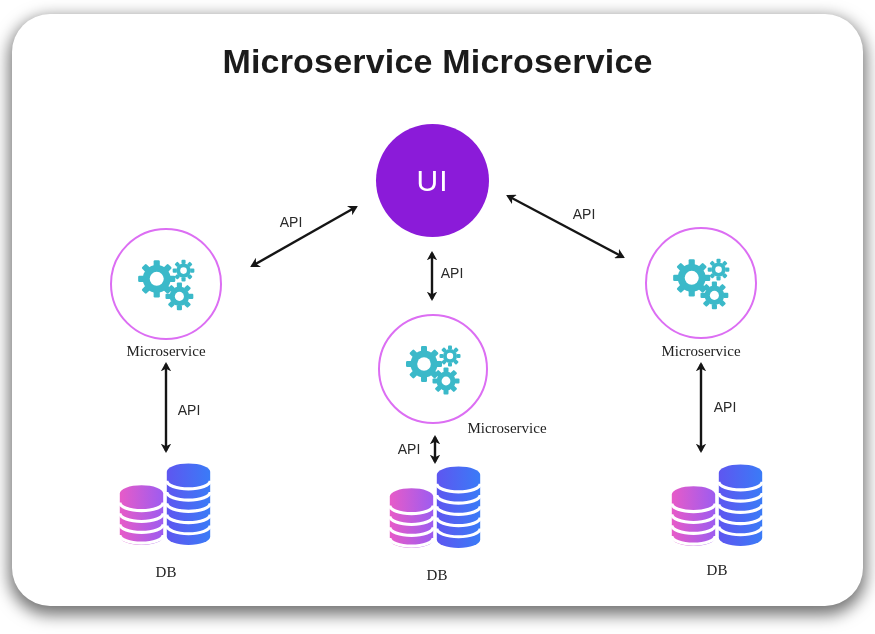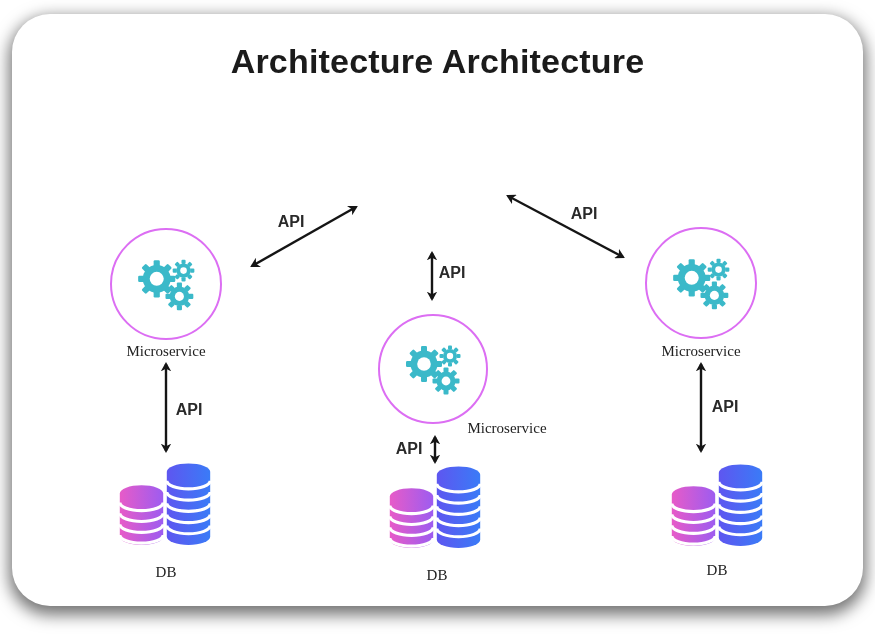--- a/index.html
+++ b/index.html
@@ -39,40 +39,40 @@
   }
   .ms-left{left:110px;top:228px;}
   .ms-center{left:378px;top:314px;width:110px;height:110px;}
   .ms-right{left:645px;top:227px;}
   .node-label{
     position:absolute;transform:translate(-50%,-50%);
     font-size:15px;color:#222222;white-space:nowrap;font-family:Liberation Serif, serif;
   }
   .api-label{
     position:absolute;transform:translate(-50%,-50%);
-    font-size:16px;font-weight:700;color:#2a2a2a;white-space:nowrap;
+    font-size:14px;font-weight:400;color:#2a2a2a;white-space:nowrap;
   }
   .db-icon{position:absolute;width:94px;height:92px;}
   .arrow-layer{position:absolute;left:0;top:0;width:875px;height:634px;pointer-events:none;}
   .arrow-layer line{stroke:var(--arrow);stroke-width:2.4;}
   #gradPink .a{stop-color:var(--db-pink-a);}
   #gradPink .b{stop-color:var(--db-pink-b);}
   #gradBlue .a{stop-color:var(--db-blue-a);}
   #gradBlue .b{stop-color:var(--db-blue-b);}
   .gear-fill{fill:var(--gear-teal);}
   .gear-hole{fill:#ffffff;}
   .db-sep{stroke:#ffffff;stroke-width:3.5;fill:none;}
 </style>
 </head>
 <body>
 
 <div class="stage">
   <div class="card"></div>
 
-  <div class="title">Architecture Architecture</div>
+  <div class="title">Microservice Microservice</div>
 
   <svg width="0" height="0" style="position:absolute">
     <defs>
       <linearGradient id="gradPink" x1="0" y1="0" x2="1" y2="0">
         <stop class="a" offset="0"></stop>
           <stop class="b" offset="1"></stop>
       </linearGradient>
       <linearGradient id="gradBlue" x1="0" y1="0" x2="1" y2="0">
         <stop class="a" offset="0"></stop>
           <stop class="b" offset="1"></stop>
@@ -145,20 +145,23 @@
 
   <svg class="arrow-layer" viewBox="0 0 875 634">
     <line x1="356" y1="207" x2="252" y2="266" marker-start="url(#ah)" marker-end="url(#ah)"></line>
     <line x1="508" y1="196" x2="623" y2="257" marker-start="url(#ah)" marker-end="url(#ah)"></line>
     <line x1="432" y1="253" x2="432" y2="299" marker-start="url(#ah)" marker-end="url(#ah)"></line>
     <line x1="166" y1="364" x2="166" y2="451" marker-start="url(#ah)" marker-end="url(#ah)"></line>
     <line x1="435" y1="437" x2="435" y2="462" marker-start="url(#ah)" marker-end="url(#ah)"></line>
     <line x1="701" y1="364" x2="701" y2="451" marker-start="url(#ah)" marker-end="url(#ah)"></line>
   </svg>
 
+  <div class="node ui-node">
+    <span>UI</span>
+  </div>
 
   <div class="node ms-node ms-left">
     <svg width="66" height="58" viewBox="0 0 64 56">
         <use href="#gears"></use>
       </svg>
   </div>
   <div class="node-label" style="left:166px;top:351px;">Microservice</div>
 
   <div class="node ms-node ms-center">
     <svg width="64" height="56" viewBox="0 0 64 56">

